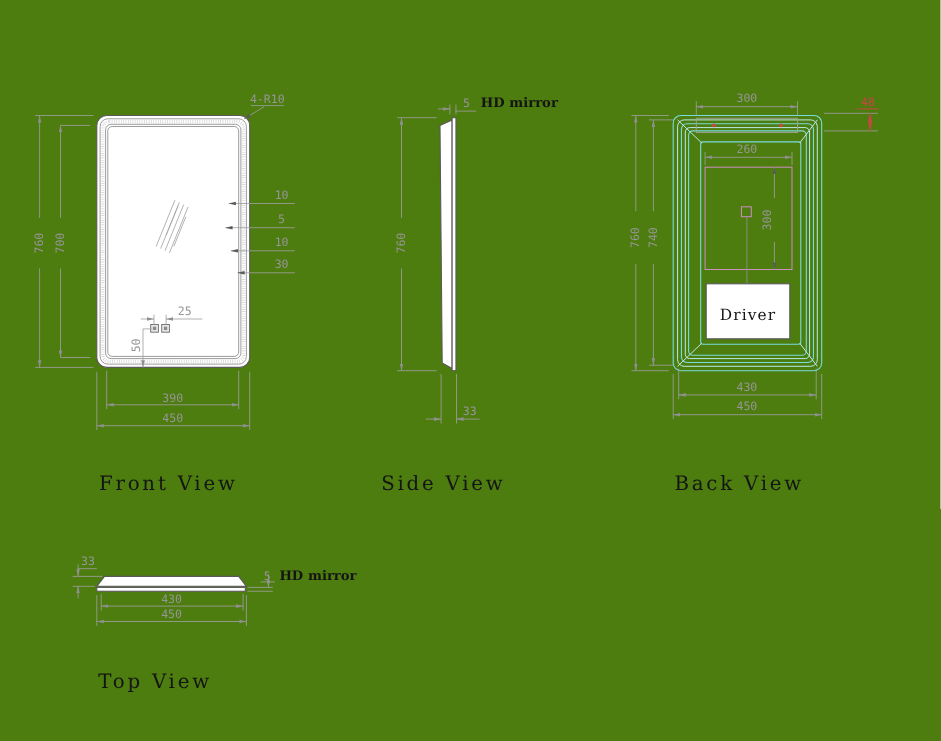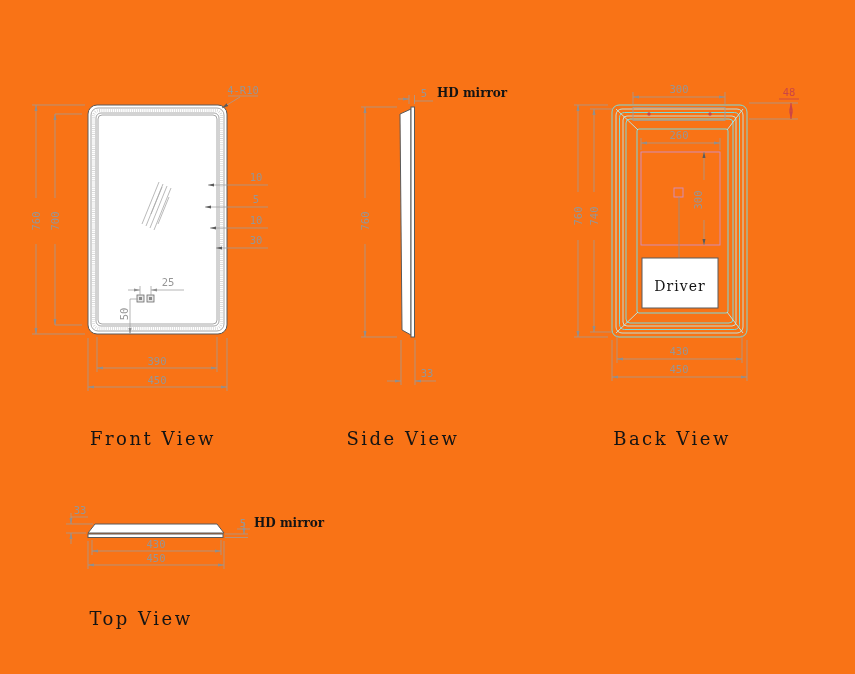--- a/index.html
+++ b/index.html
@@ -1,16 +1,16 @@
 <!DOCTYPE html>
 <html><head>
 <meta charset="utf-8">
 <style>
   html,body{margin:0;padding:0;background:#ffffff;}
-  .wrap{position:relative;width:855px;height:674px;background:#f97316;overflow:hidden;
+  .wrap{position:relative;width:855px;height:674px;background:#4d7c0f;overflow:hidden;
         font-family:"DejaVu Sans",sans-serif;}
   svg{display:block;}
   text{user-select:none;}
   .dim {font:10.5px "DejaVu Sans Mono",monospace; fill:#969696;}
   .dimr{font:10.5px "DejaVu Sans Mono",monospace; fill:#cc4545;}
   .lbl {font:bold 12px "DejaVu Serif",serif; fill:#141414;}
   .title{font:18px "DejaVu Serif",serif; fill:#141414; letter-spacing:2.5px;}
   .driver{font:14px "DejaVu Serif",serif; fill:#141414; letter-spacing:1px;}
   .olf{stroke:#5a5a5a; fill:#ffffff; stroke-width:1;}
   .ol2{stroke:#8f8f8f; fill:none; stroke-width:.8;}

